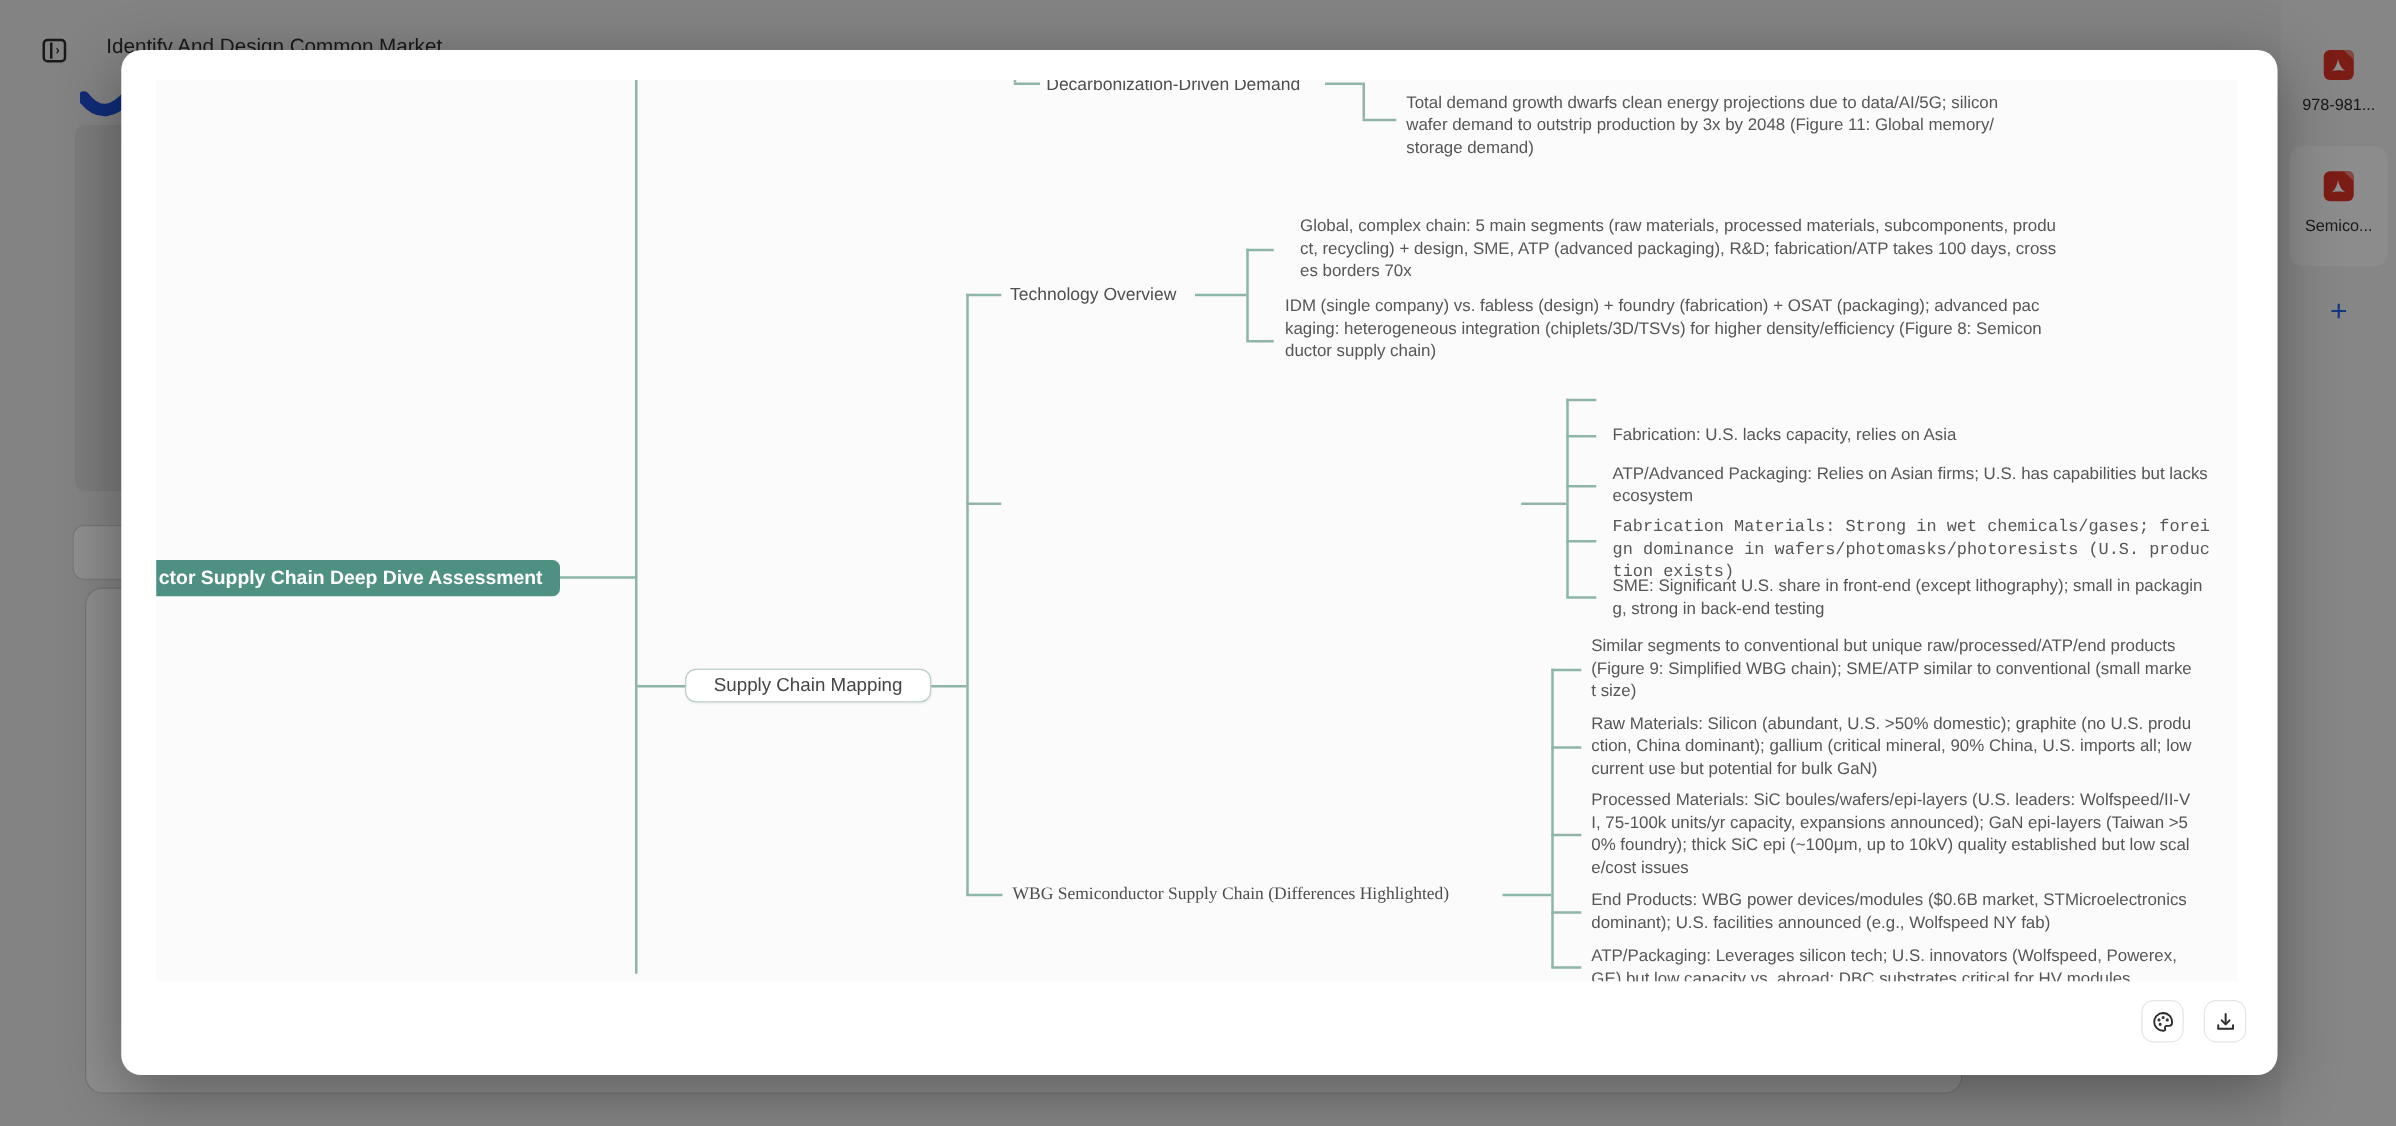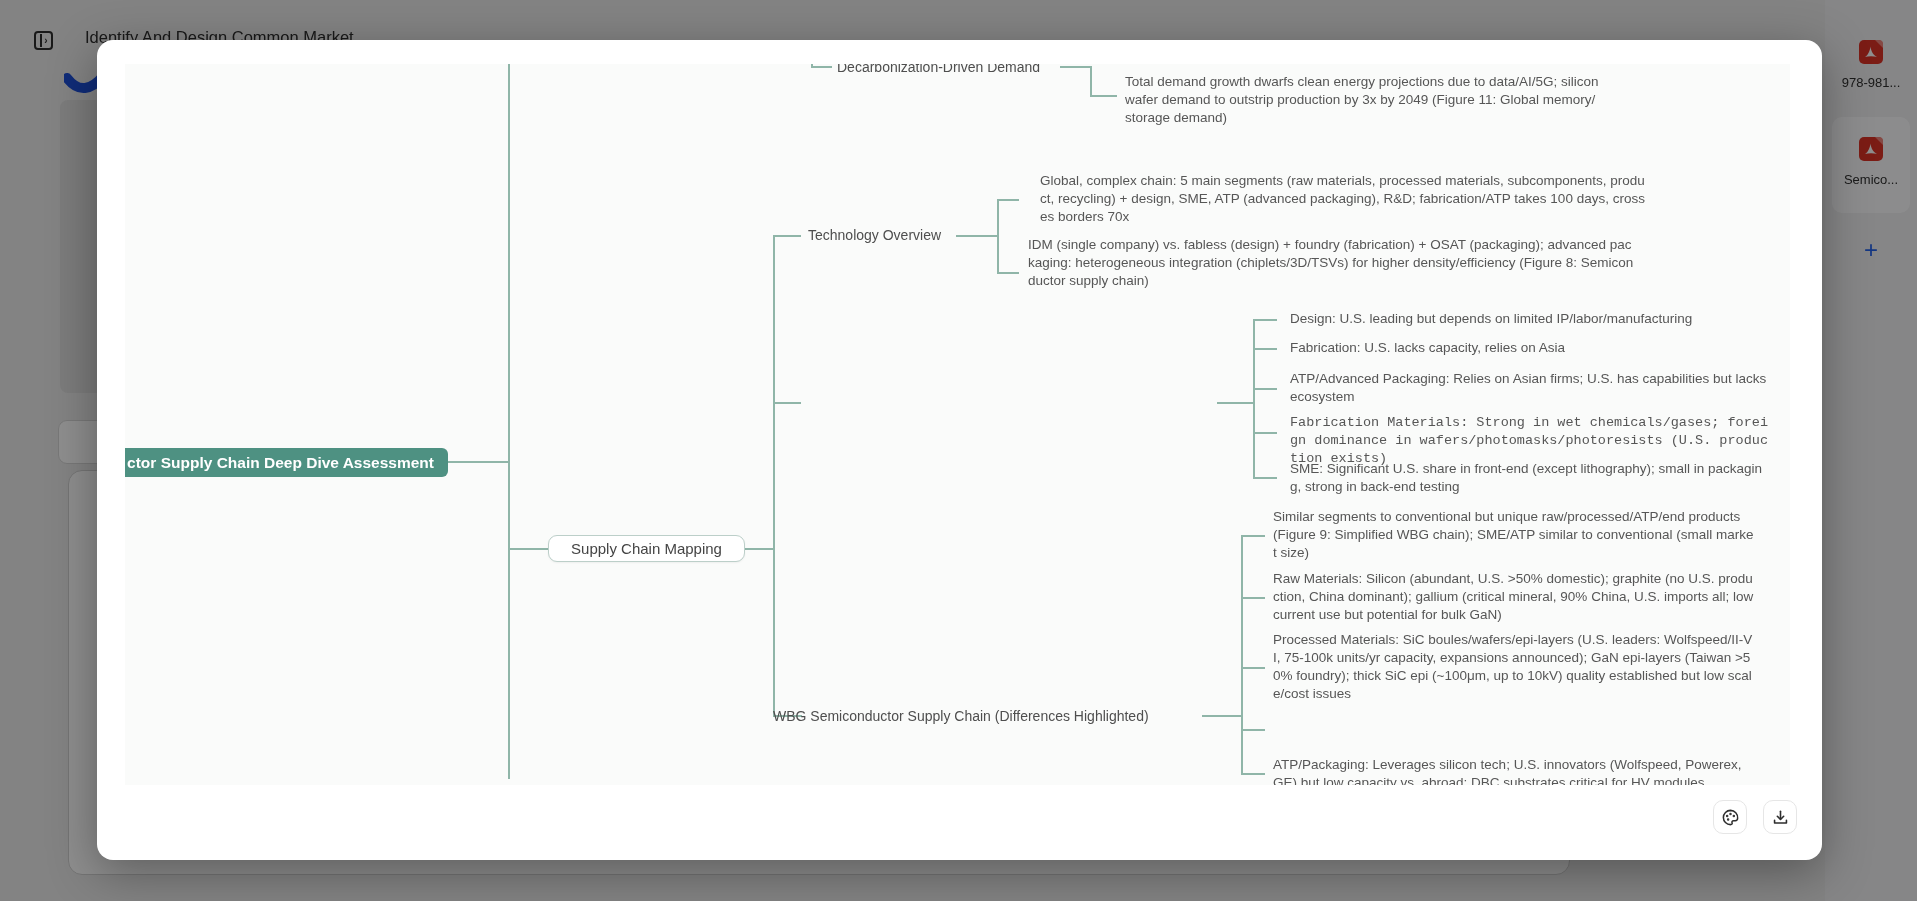--- a/index.html
+++ b/index.html
@@ -149,36 +149,36 @@
     <div class="hline" style="left:1116px;top:533px;width:24px;"></div>
     <div class="hline" style="left:1116px;top:603px;width:24px;"></div>
     <div class="hline" style="left:1116px;top:665px;width:24px;"></div>
     <div class="hline" style="left:1116px;top:709px;width:24px;"></div>
 
     <div class="root-node">ctor Supply Chain Deep Dive Assessment</div>
     <div class="scm-node">Supply Chain Mapping</div>
 
     <div class="blabel" style="left:712px;top:-6px;">Decarbonization-Driven Demand</div>
     <div class="blabel" style="left:683px;top:162px;">Technology Overview</div>
-    <div class="blabel" style="left:648px;top:643px;">WBG Semiconductor Supply Chain (Differences Highlighted)</div>
+    <div class="blabel" style="left:685px;top:643px;font-family:Liberation Serif, serif;">WBG Semiconductor Supply Chain (Differences Highlighted)</div>
 
-    <div class="leaf" style="left:1000px;top:9px;width:476px;">Total demand growth dwarfs clean energy projections due to data/AI/5G; silicon wafer demand to outstrip production by 3x by 2049 (Figure 11: Global memory/storage demand)</div>
+    <div class="leaf" style="left:1000px;top:9px;width:476px;">Total demand growth dwarfs clean energy projections due to data/AI/5G; silicon wafer demand to outstrip production by 3x by 2048 (Figure 11: Global memory/storage demand)</div>
 
     <div class="leaf" style="left:903px;top:108px;width:606px;margin-left:12px;">Global, complex chain: 5 main segments (raw materials, processed materials, subcomponents, product, recycling) + design, SME, ATP (advanced packaging), R&amp;D; fabrication/ATP takes 100 days, crosses borders 70x</div>
     <div class="leaf" style="left:903px;top:172px;width:606px;">IDM (single company) vs. fabless (design) + foundry (fabrication) + OSAT (packaging); advanced packaging: heterogeneous integration (chiplets/3D/TSVs) for higher density/efficiency (Figure 8: Semiconductor supply chain)</div>
 
-    <div class="leaf" style="left:1165px;top:246px;width:478px;">Design: U.S. leading but depends on limited IP/labor/manufacturing</div>
     <div class="leaf" style="left:1165px;top:275px;width:478px;">Fabrication: U.S. lacks capacity, relies on Asia</div>
     <div class="leaf" style="left:1165px;top:306px;width:478px;">ATP/Advanced Packaging: Relies on Asian firms; U.S. has capabilities but lacks ecosystem</div>
     <div class="leaf" style="left:1165px;top:350px;width:478px;font-family:Liberation Mono, monospace;">Fabrication Materials: Strong in wet chemicals/gases; foreign dominance in wafers/photomasks/photoresists (U.S. production exists)</div>
     <div class="leaf" style="left:1165px;top:396px;width:478px;">SME: Significant U.S. share in front-end (except lithography); small in packaging, strong in back-end testing</div>
 
     <div class="leaf" style="left:1148px;top:444px;width:482px;">Similar segments to conventional but unique raw/processed/ATP/end products (Figure 9: Simplified WBG chain); SME/ATP similar to conventional (small market size)</div>
     <div class="leaf" style="left:1148px;top:506px;width:482px;">Raw Materials: Silicon (abundant, U.S. &gt;50% domestic); graphite (no U.S. production, China dominant); gallium (critical mineral, 90% China, U.S. imports all; low current use but potential for bulk GaN)</div>
     <div class="leaf" style="left:1148px;top:567px;width:482px;">Processed Materials: SiC boules/wafers/epi-layers (U.S. leaders: Wolfspeed/II-VI, 75-100k units/yr capacity, expansions announced); GaN epi-layers (Taiwan &gt;50% foundry); thick SiC epi (~100μm, up to 10kV) quality established but low scale/cost issues</div>
+    <div class="leaf" style="left:1148px;top:647px;width:482px;">End Products: WBG power devices/modules ($0.6B market, STMicroelectronics dominant); U.S. facilities announced (e.g., Wolfspeed NY fab)</div>
     <div class="leaf" style="left:1148px;top:692px;width:482px;">ATP/Packaging: Leverages silicon tech; U.S. innovators (Wolfspeed, Powerex, GE) but low capacity vs. abroad; DBC substrates critical for HV modules</div>
   </div>
 
   <div class="modal-actions">
     <button class="icon-btn">
       <svg width="19" height="19" viewBox="0 0 24 24" fill="none" stroke="#2d2d2d" stroke-width="1.9" stroke-linecap="round">
         <path d="M12 3 a9 9 0 1 0 0 18 c1.8 0 2.5-1 2-2.2 c-.6-1.4 .2-2.8 1.8-2.8 h2.2 a3 3 0 0 0 3-3 A9.2 9.2 0 0 0 12 3 Z"></path>
         <circle cx="7.8" cy="10" r="0.6" fill="#2d2d2d"></circle>
         <circle cx="12" cy="7.5" r="0.6" fill="#2d2d2d"></circle>
         <circle cx="16.2" cy="10" r="0.6" fill="#2d2d2d"></circle>

